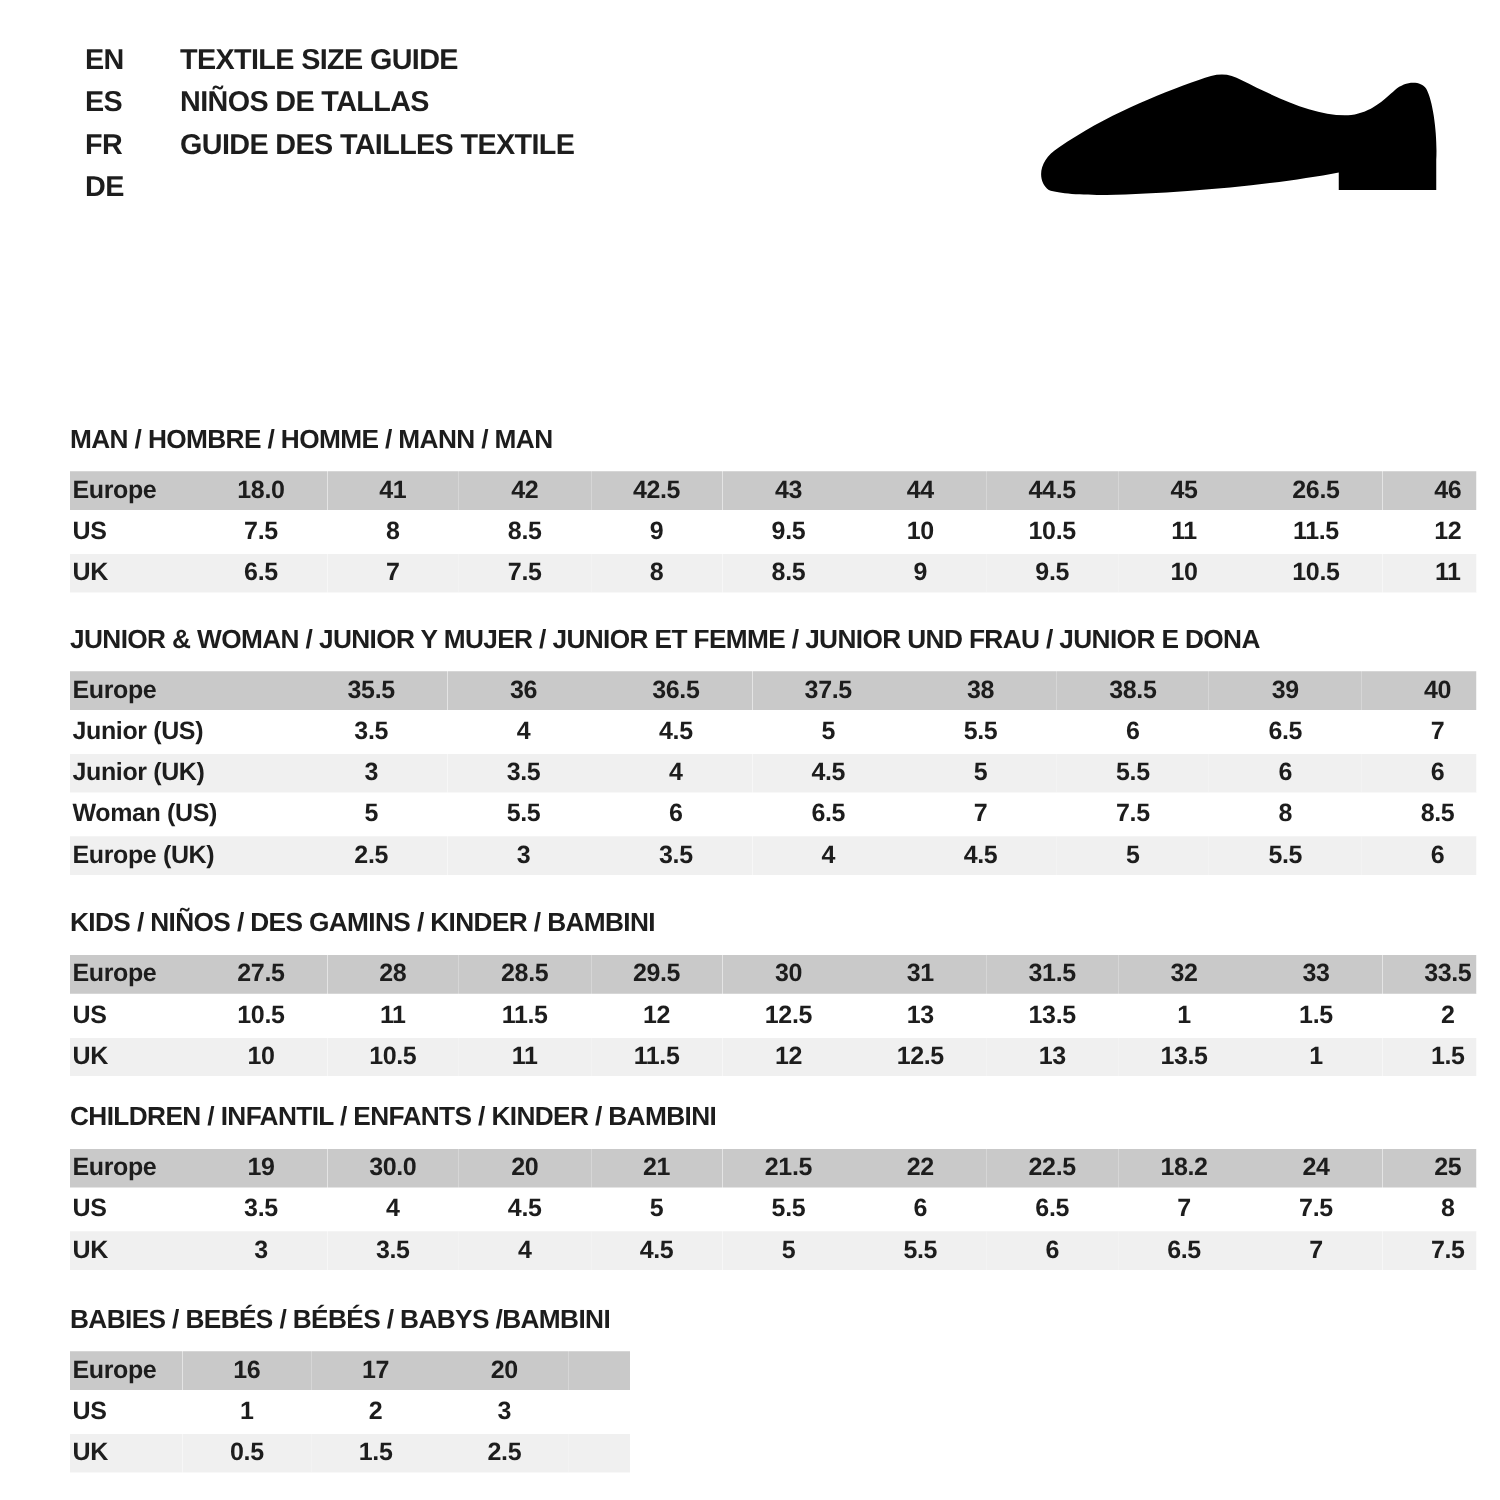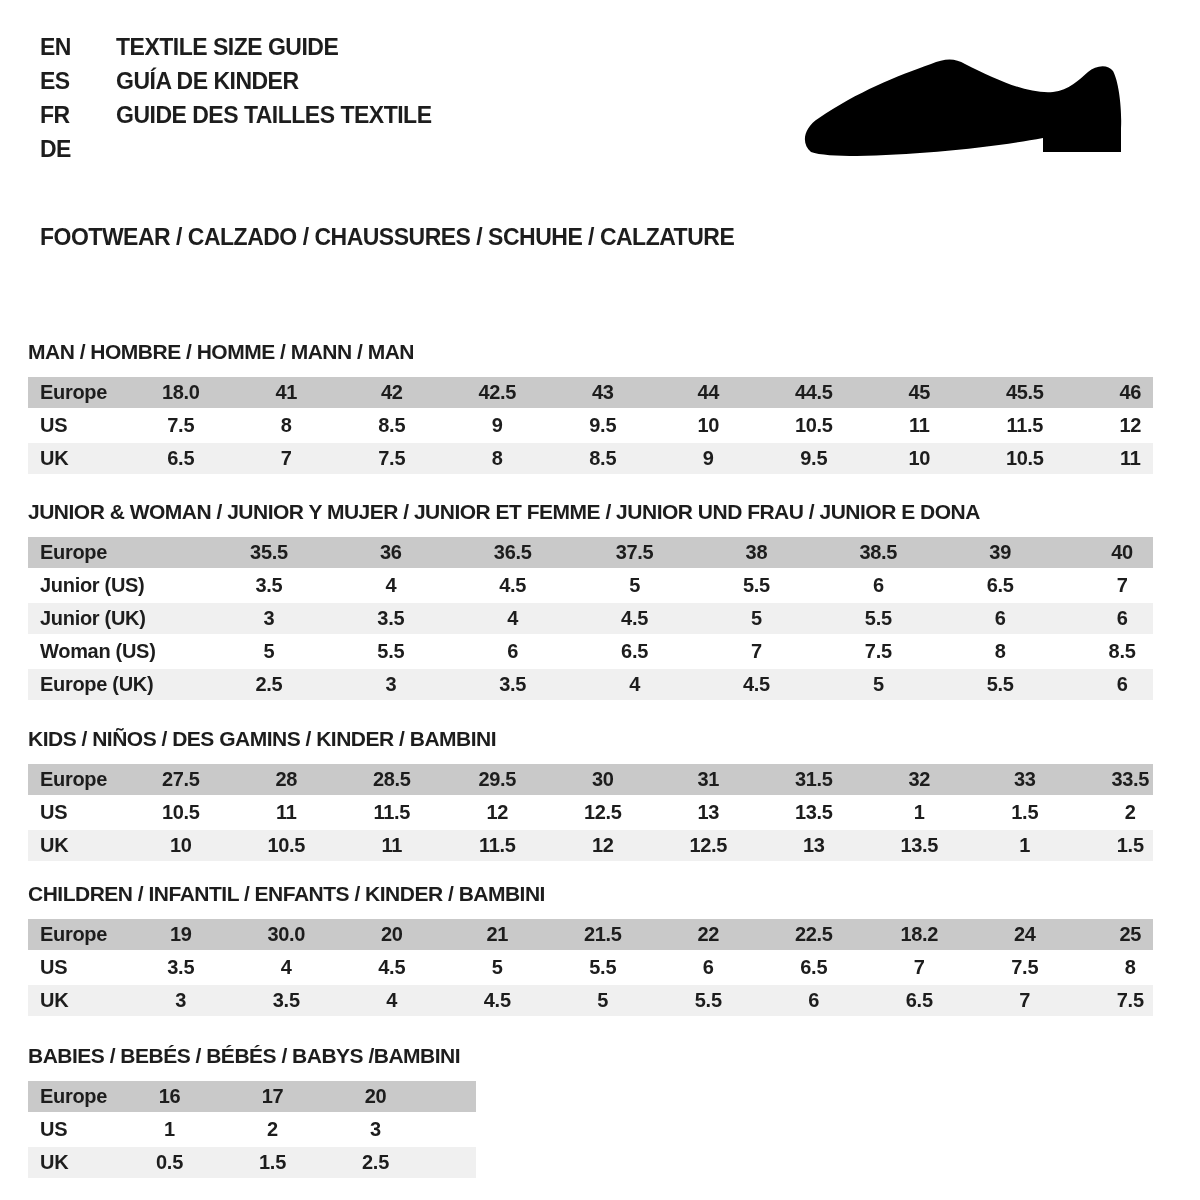--- a/index.html
+++ b/index.html
@@ -1,18 +1,18 @@
 <!DOCTYPE html>
 <html><head>
 <meta charset="utf-8">
 <style>
   html,body{margin:0;padding:0;background:#fff;}
   .page{
     position:relative;width:1153px;height:1200px;background:#ffffff;
-    font-family:"Liberation Sans",sans-serif;color:#1d1d1d;overflow:hidden;
+    font-family:"Liberation Sans",sans-serif;color:#1d1d1d;overflow:hidden;margin-left:28px;
   }
   
   .lang-block{position:absolute;left:40px;top:30px;}
   .lang-row{display:flex;height:34px;align-items:center;
     font-size:23px;font-weight:bold;letter-spacing:-0.5px;white-space:nowrap;}
   .lang-code{width:76px;flex:0 0 76px;}
   .category-line{position:absolute;left:40px;top:224px;
     font-size:23px;font-weight:bold;letter-spacing:-0.5px;white-space:nowrap;}
   
   .shoe{position:absolute;left:795px;top:52px;width:350px;height:150px;}
@@ -20,49 +20,48 @@
   section{position:absolute;left:28px;width:1155px;}
   .sec-man{top:340px;} .sec-junior{top:500px;} .sec-kids{top:727px;}
   .sec-children{top:882px;} .sec-babies{top:1044px;}
   .sec-title{font-size:21px;font-weight:bold;letter-spacing:-0.5px;
     margin:0 0 14px 0;line-height:23px;white-space:nowrap;}
   table{border-collapse:collapse;table-layout:fixed;width:1155px;
     font-size:20px;font-weight:bold;letter-spacing:-0.3px;}
   table.t-babies{width:448px;}
   td{height:31px;border-bottom:2px solid #ffffff;text-align:center;
     padding:0;overflow:hidden;}
-  td.label{text-align:left;padding-left:12px;}
+  td.label{text-align:left;padding-left:2px;}
   tr.hdr td{background:#c9c9c9;}
   tr.alt td{background:#f0f0f0;}
   tr.plain td{background:#ffffff;}
 </style>
 </head>
 <body>
 
 <div class="page">
 
   <div class="lang-block">
     <div class="lang-row">
       <span class="lang-code">EN</span>
       <span class="lang-label">TEXTILE SIZE GUIDE</span>
     </div>
     <div class="lang-row">
       <span class="lang-code">ES</span>
-      <span class="lang-label">GUÍA DE KINDER</span>
+      <span class="lang-label">NIÑOS DE TALLAS</span>
     </div>
     <div class="lang-row">
       <span class="lang-code">FR</span>
       <span class="lang-label">GUIDE DES TAILLES TEXTILE</span>
     </div>
     <div class="lang-row">
       <span class="lang-code">DE</span>
     </div>
   </div>
 
-  <div class="category-line">FOOTWEAR / CALZADO / CHAUSSURES / SCHUHE / CALZATURE</div>
 
   <svg class="shoe" viewBox="0 0 350 150" xmlns="http://www.w3.org/2000/svg" aria-hidden="true">
     <path fill="#000000" d="
       M16,100
       C6,92 8,76 24,66
       C62,40 102,24 136,12
       C150,6 160,6 170,12
       C202,28 232,42 258,40
       C274,38 284,28 293,20
       C301,13 313,12 318,19
@@ -94,21 +93,21 @@
           <tr class="hdr">
             <td class="label">Europe</td>
             <td>18.0</td>
             <td>41</td>
             <td>42</td>
             <td>42.5</td>
             <td>43</td>
             <td>44</td>
             <td>44.5</td>
             <td>45</td>
-            <td>45.5</td>
+            <td>26.5</td>
             <td>46</td>
           </tr>
           <tr class="plain">
             <td class="label">US</td>
             <td>7.5</td>
             <td>8</td>
             <td>8.5</td>
             <td>9</td>
             <td>9.5</td>
             <td>10</td>

